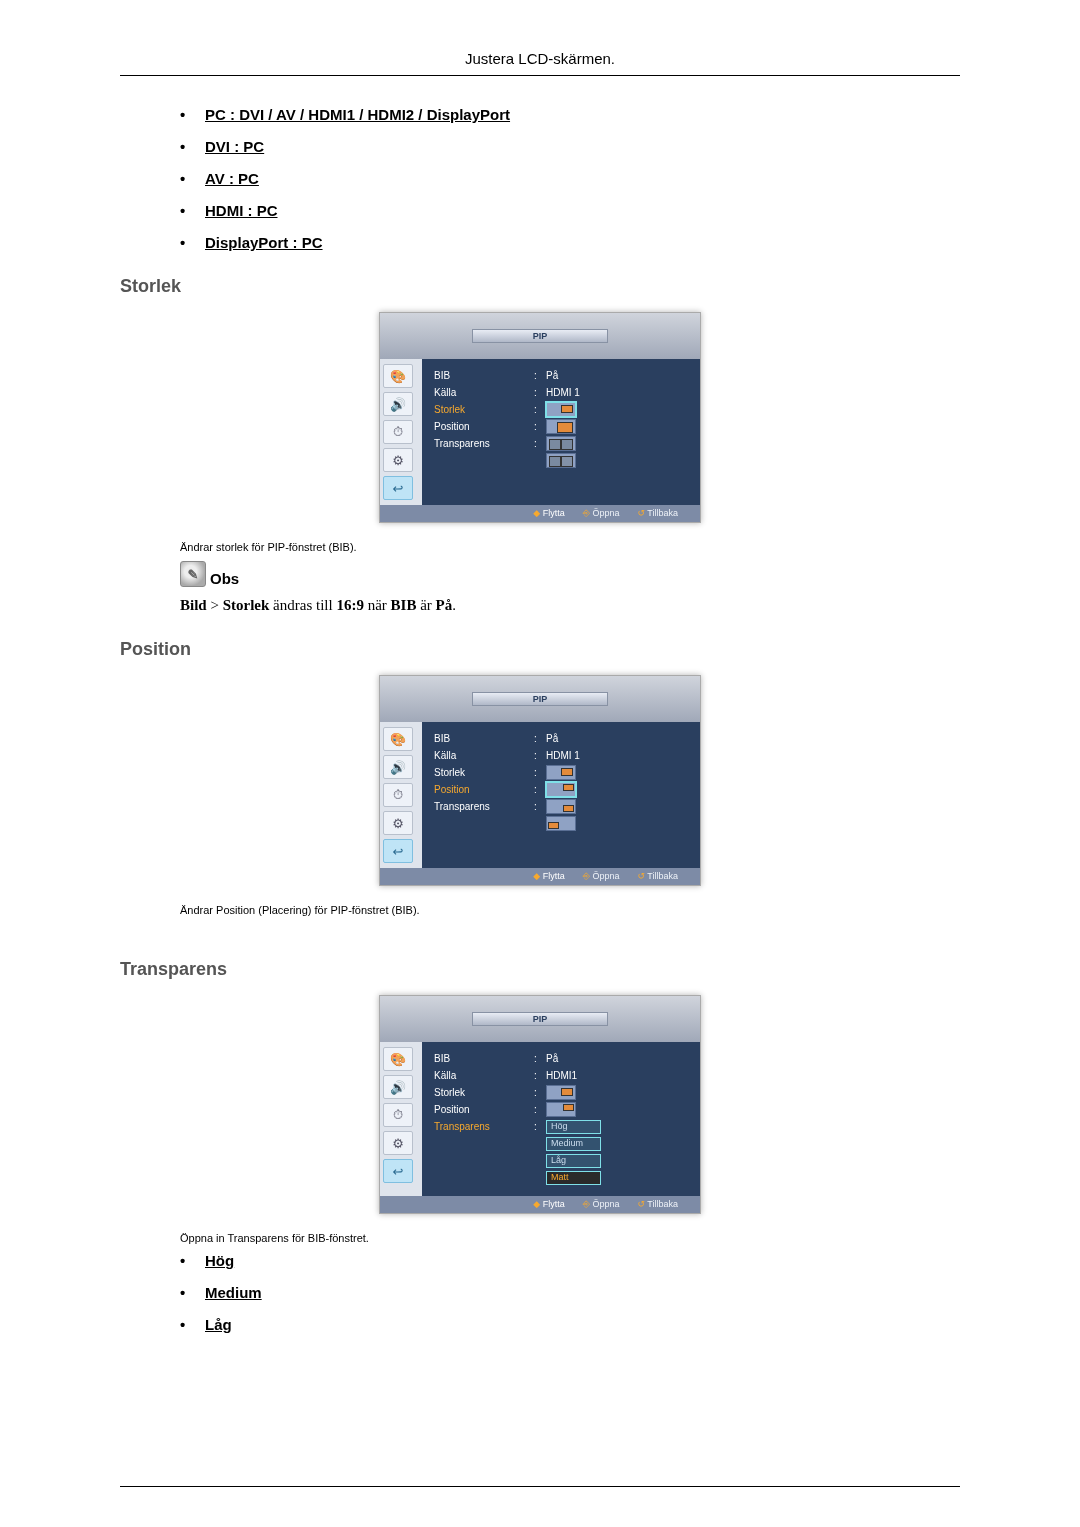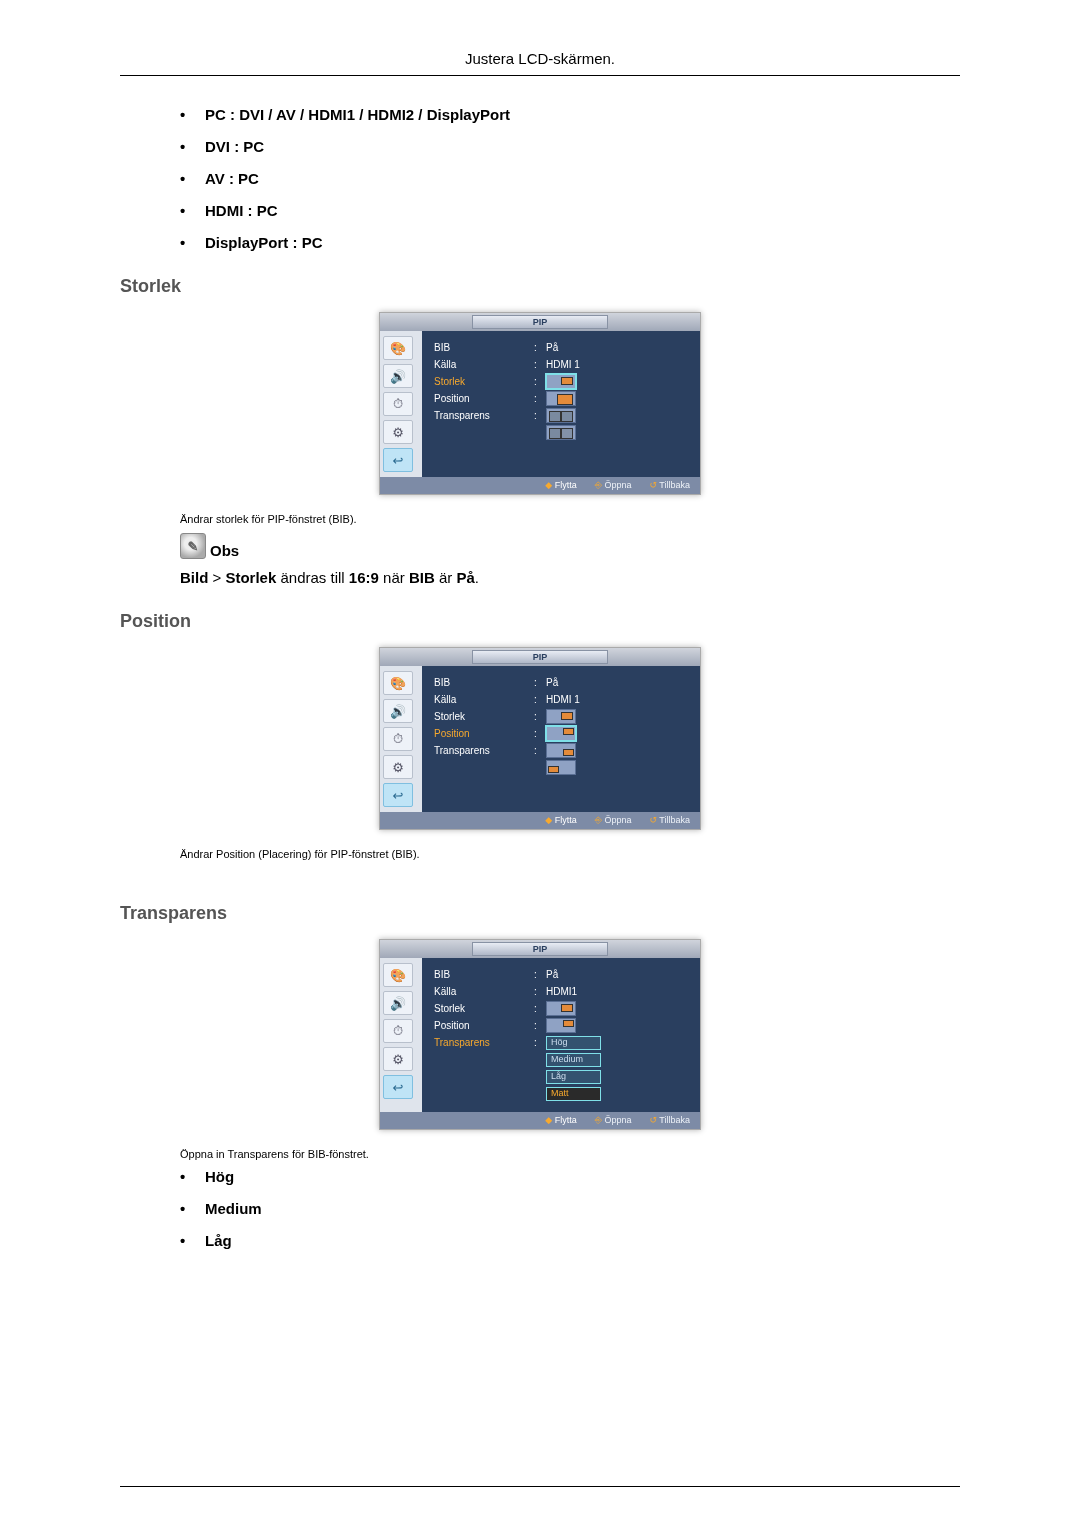--- a/index.html
+++ b/index.html
@@ -31,21 +31,21 @@
   margin: 0 0 25px 0;
 }
 .bullet-list li {
   margin-bottom: 15px;
 }
 .bullet-list li::before {
   content: "•";
   display: inline-block;
   width: 25px;
 }
-.bullet-list li.bold { font-weight: bold; }
+.bullet-list li.bold { font-weight: bold; text-decoration: underline; }
 .section-heading {
   font-size: 18px;
   font-weight: bold;
   color: #555;
   margin: 20px 0 15px 0;
 }
 .osd-container {
   display: flex;
   justify-content: center;
   margin: 0 0 18px 0;
@@ -54,21 +54,21 @@
   width: 320px;
   background: #2a3f5f;
   border: 1px solid #aaa;
   box-shadow: 0 0 6px rgba(0,0,0,0.3);
   font-size: 10px;
   color: #fff;
 }
 .osd-tab {
   display: flex;
   justify-content: center;
-  padding: 2px 0;
+  padding: 16px 0;
   background: linear-gradient(#d0d4dc, #a0a8b8);
 }
 .osd-tab-chip {
   background: linear-gradient(#e8ecf4, #b0b8c8);
   color: #2a3f5f;
   font-weight: bold;
   font-size: 9px;
   padding: 1px 60px;
   border: 1px solid #8892a4;
 }
@@ -144,40 +144,40 @@
   font-size: 9px;
   padding: 0 4px;
   box-sizing: border-box;
 }
 .osd-trans-opt.sel { background:#2a2a2a; color:#f7a92e; }
 .osd-trans-opt:last-child { border-bottom:1px solid #7fe0e8; }
 .osd-footer {
   display: flex;
   justify-content: flex-end;
   gap: 18px;
-  padding: 3px 10px;
+  padding: 3px 22px;
   font-size: 9px;
   background: #7d8ba6;
   color: #eef2f8;
 }
 .osd-footer .move { color: #fff; }
 .osd-footer .move::before { content:"◆ "; color:#f7a92e; }
 .osd-footer .open::before { content:"⎆ "; color:#f7a92e; }
 .osd-footer .back::before { content:"↺ "; color:#f7a92e; }
 .body-text { margin: 10px 0 8px 60px; font-size: 11px; }
 .note-row { margin: 4px 0 10px 60px; height: 26px; display: flex; align-items: flex-end; gap: 4px; }
 .note-icon {
   width: 24px; height: 24px;
   background: radial-gradient(circle at 40% 40%, #eee 30%, #aaa 70%);
   border: 1px solid #888; border-radius: 3px;
   display:flex; align-items:center; justify-content:center;
   color:#666; font-size:13px; font-weight:bold;
 }
 .note-label { font-weight: bold; }
-.note-text { margin: 8px 0 25px 60px; }
+.note-text { margin: 8px 0 25px 60px; font-family: Liberation Serif, serif; }
 .note-text .b { font-weight: bold; }
 </style>
 </head>
 <body>
 
 <div class="page">
 
   <div class="header-title">Justera LCD-skärmen.</div>
 
   <ul class="bullet-list">

